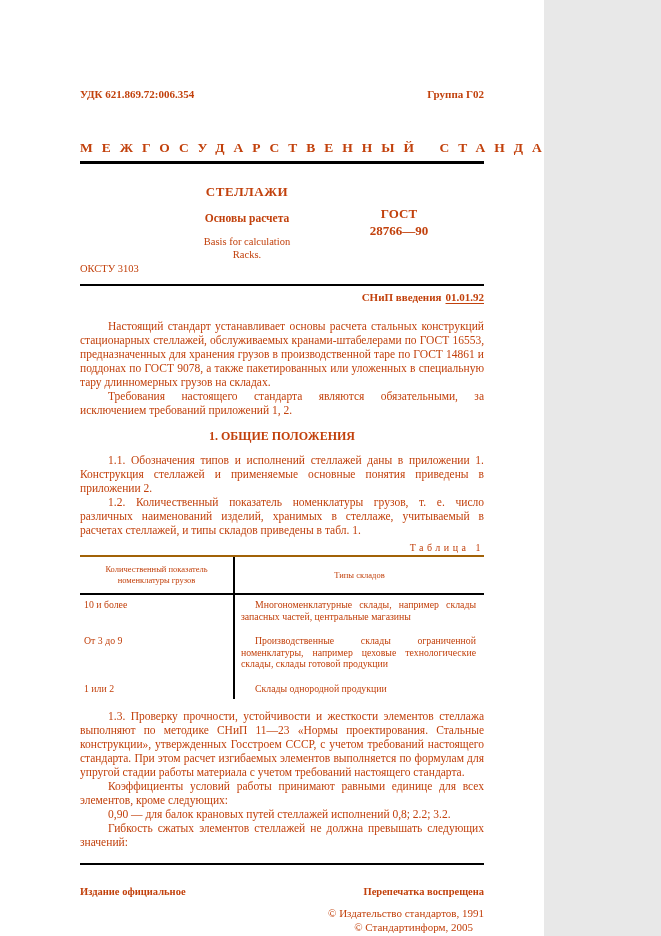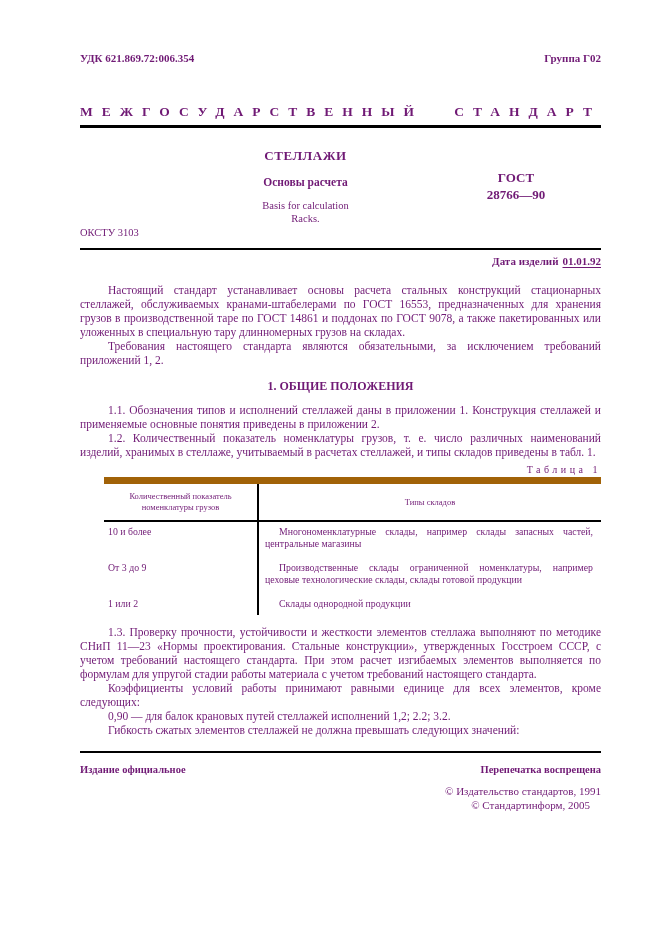--- a/index.html
+++ b/index.html
@@ -1,23 +1,23 @@
 <!DOCTYPE html>
 <html><head>
 <meta charset="utf-8">
 <style>
   * { margin: 0; padding: 0; box-sizing: border-box; }
   html, body { background: #e8e8e8; }
   .page {
     position: relative;
-    width: 661px; height: 936px;
+    width: 544px; height: 936px;
     background: #ffffff;
-    color: #701a75;
+    color: #c2410c;
     font-family: "Liberation Serif", "DejaVu Serif", serif;
-    padding: 52px 60px 0 80px;
+    padding: 88px 60px 0 80px;
     overflow: hidden;
   }
   
   .top-row { display: flex; justify-content: space-between; font-size: 11px; font-weight: bold; }
   
   .banner {
     margin-top: 40px;
     font-size: 13.5px; font-weight: bold;
     letter-spacing: 9px; word-spacing: 4px;
     white-space: nowrap;
@@ -36,30 +36,30 @@
   
   .rule-thick { height: 2.5px; background: #000; margin-top: 8px; }
   .date-line { text-align: right; font-size: 11px; font-weight: bold; margin-top: 5px; }
   .date-value { text-decoration: underline; text-underline-offset: 2px; margin-left: 4px; }
   
   .body-text { margin-top: 16px; }
   p.b { font-size: 11.5px; line-height: 14px; text-align: justify; text-indent: 28px; }
   .sec-heading { text-align: center; font-size: 12px; font-weight: bold; margin: 12px 0 9px 0; }
   .table-label { text-align: right; font-size: 10px; letter-spacing: 3.5px; margin-top: 5px; }
   
-  .gt { display: grid; grid-template-columns: 155px 1fr; border-top: 7px solid #a16207; margin-top: 2px; margin-left: 24px; }
+  .gt { display: grid; grid-template-columns: 155px 1fr; border-top: 2px solid #a16207; margin-top: 2px; }
   .gt-h { border-bottom: 2.5px solid #000; display: flex; align-items: center; justify-content: center;
           text-align: center; font-size: 8.5px; line-height: 11px; padding: 7px 8px; }
   .gt-divider { border-right: 2.5px solid #000; }
   .gt-c1 { font-size: 9.8px; line-height: 11.5px; padding: 4px 6px 9px 4px; }
   .gt-c2 { font-size: 9.8px; line-height: 11.5px; padding: 4px 8px 9px 6px; text-indent: 14px; text-align: justify; }
   .gt .last { padding-bottom: 5px; }
   
   .footer-rule { height: 2px; background: #000; margin-top: 14px; }
-  .footer-row { display: flex; justify-content: space-between; font-size: 10.5px; font-weight: bold; margin-top: 11px; }
+  .footer-row { display: flex; justify-content: space-between; font-size: 10.5px; font-weight: bold; margin-top: 21px; }
   .copyrights { text-align: right; font-size: 11px; line-height: 14px; margin-top: 9px; }
   .copyrights .c2 { padding-right: 11px; }
 </style>
 </head>
 <body>
 
 <div class="page">
 
   <div class="top-row">
     <span>УДК 621.869.72:006.354</span>
@@ -84,21 +84,21 @@
     </div>
   </div>
 
   <div class="codes">
     <div>ОКСТУ 3103</div>
   </div>
 
   <div class="rule-thick"></div>
 
   <div class="date-line">
-    <span>Дата изделий</span><span class="date-value">01.01.92</span>
+    <span>СНиП введения</span><span class="date-value">01.01.92</span>
   </div>
 
   <div class="body-text">
     <p class="b">Настоящий стандарт устанавливает основы расчета стальных конструкций стационарных стеллажей, обслуживаемых кранами-штабелерами по ГОСТ 16553, предназначенных для хранения грузов в производственной таре по ГОСТ 14861 и поддонах по ГОСТ 9078, а также пакетированных или уложенных в специальную тару длинномерных грузов на складах.</p>
     <p class="b">Требования настоящего стандарта являются обязательными, за исключением требований приложений 1, 2.</p>
 
     <div class="sec-heading">1. ОБЩИЕ ПОЛОЖЕНИЯ</div>
 
     <p class="b">1.1. Обозначения типов и исполнений стеллажей даны в приложении 1. Конструкция стеллажей и применяемые основные понятия приведены в приложении 2.</p>
     <p class="b">1.2. Количественный показатель номенклатуры грузов, т. е. число различных наименований изделий, хранимых в стеллаже, учитываемый в расчетах стеллажей, и типы складов приведены в табл. 1.</p>
@@ -114,21 +114,21 @@
 
       <div class="gt-c1 gt-divider">От 3 до 9</div>
       <div class="gt-c2">Производственные склады ограниченной номенклатуры, например цеховые технологические склады, склады готовой продукции</div>
 
       <div class="gt-c1 gt-divider last">1 или 2</div>
       <div class="gt-c2 last">Склады однородной продукции</div>
     </div>
 
     <p class="b" style="margin-top:10px">1.3. Проверку прочности, устойчивости и жесткости элементов стеллажа выполняют по методике СНиП 11—23 «Нормы проектирования. Стальные конструкции», утвержденных Госстроем СССР, с учетом требований настоящего стандарта. При этом расчет изгибаемых элементов выполняется по формулам для упругой стадии работы материала с учетом требований настоящего стандарта.</p>
     <p class="b">Коэффициенты условий работы принимают равными единице для всех элементов, кроме следующих:</p>
-    <p class="b">0,90 — для балок крановых путей стеллажей исполнений 1,2; 2.2; 3.2.</p>
+    <p class="b">0,90 — для балок крановых путей стеллажей исполнений 0,8; 2.2; 3.2.</p>
     <p class="b">Гибкость сжатых элементов стеллажей не должна превышать следующих значений:</p>
   </div>
 
   <div class="footer-rule"></div>
   <div class="footer-row">
     <span>Издание официальное</span>
     <span>Перепечатка воспрещена</span>
   </div>
 
   <div class="copyrights">

